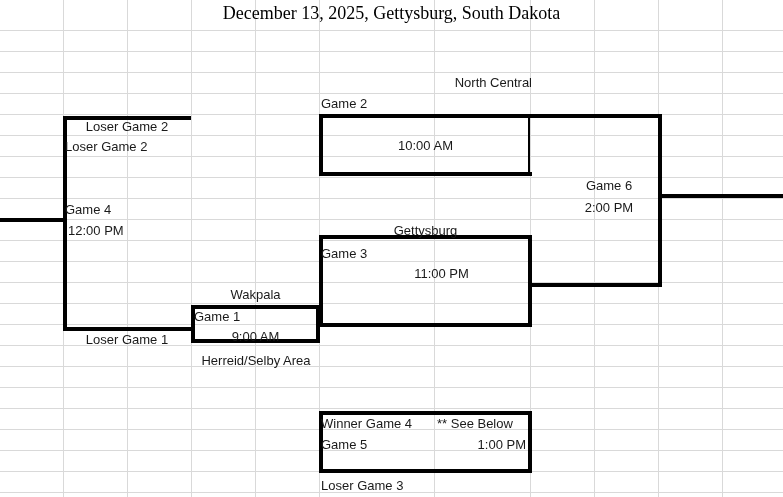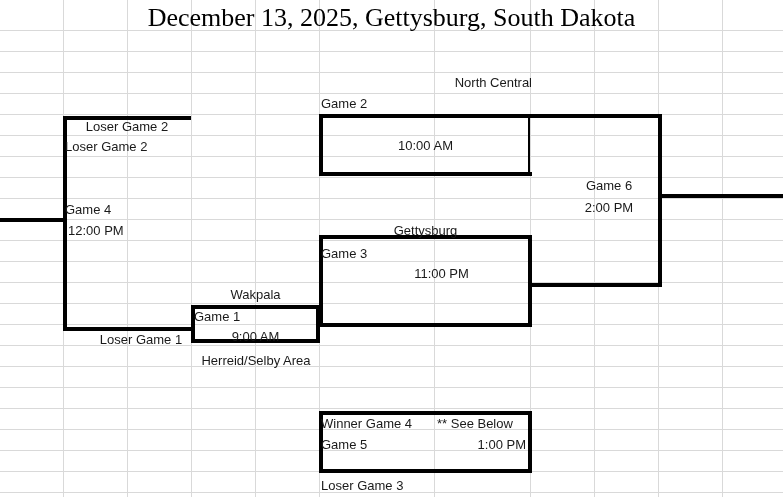--- a/index.html
+++ b/index.html
@@ -20,21 +20,21 @@
   
   .vgrid,.hgrid{position:absolute;background:#d9d9d9;}
   .vgrid{width:1px;top:0;height:497px;}
   .hgrid{height:1px;left:0;width:783px;}
 
   
   .title{
     position:absolute;
     left:0;top:3px;width:783px;
     text-align:center;
-    font-size:26px;
+    font-size:18px;
     font-family:"Liberation Serif", serif;
     color:#000;
     white-space:nowrap;
   }
 
   
   .bl{position:absolute;background:#000000;}
   .bl.h{height:4px;}
   .bl.v{width:4px;}
   .bl.thin{background:#000000;}
@@ -139,21 +139,21 @@
   <div class="bl h" style="left: 63px; top: 116px; width: 128px; background: rgb(0, 0, 0);"></div>
   <div class="bl v" style="left: 63px; top: 116px; height: 215px; background: rgb(0, 0, 0);"></div>
   <div class="bl h" style="left: 63px; top: 327px; width: 128px; background: rgb(0, 0, 0);"></div>
 
   <div class="bl h" style="left: 0px; top: 218px; width: 67px; background: rgb(0, 0, 0);"></div>
 
   <div class="lbl ctr" style="left:63px;top:118px;width:128px;">Loser Game 2</div>
   <div class="lbl" style="left:65px;top:138px;">Loser Game 2</div>
   <div class="lbl" style="left:65px;top:201px;">Game 4</div>
   <div class="lbl" style="left:68px;top:222px;">12:00 PM</div>
-  <div class="lbl ctr" style="left:63px;top:331px;width:128px;padding-left:14px;">Loser Game 1</div>
+  <div class="lbl ctr" style="left:63px;top:331px;width:128px;">Loser Game 1</div>
 
   <div class="bl h" style="left: 319px; top: 411px; width: 213px; background: rgb(0, 0, 0);"></div>
   <div class="bl v" style="left: 319px; top: 411px; height: 62px; background: rgb(0, 0, 0);"></div>
   <div class="bl v" style="left: 528px; top: 411px; height: 62px; background: rgb(0, 0, 0);"></div>
   <div class="bl h" style="left: 319px; top: 469px; width: 213px; background: rgb(0, 0, 0);"></div>
 
   <div class="lbl" style="left:321px;top:415px;">Winner Game 4</div>
   <div class="lbl" style="left:437px;top:415px;">** See Below</div>
   <div class="lbl" style="left:321px;top:436px;text-align:right;">Game 5</div>
   <div class="lbl rgt" style="left:400px;top:436px;width:126px;">1:00 PM</div>

